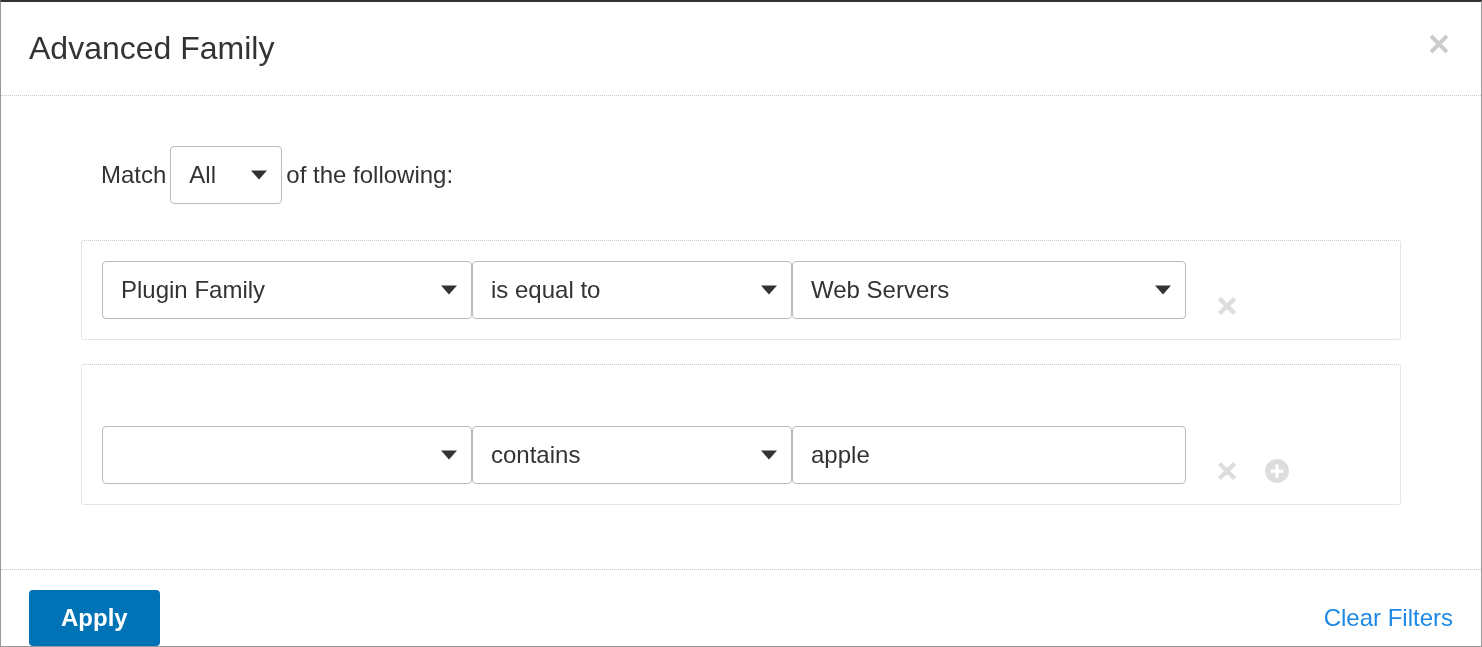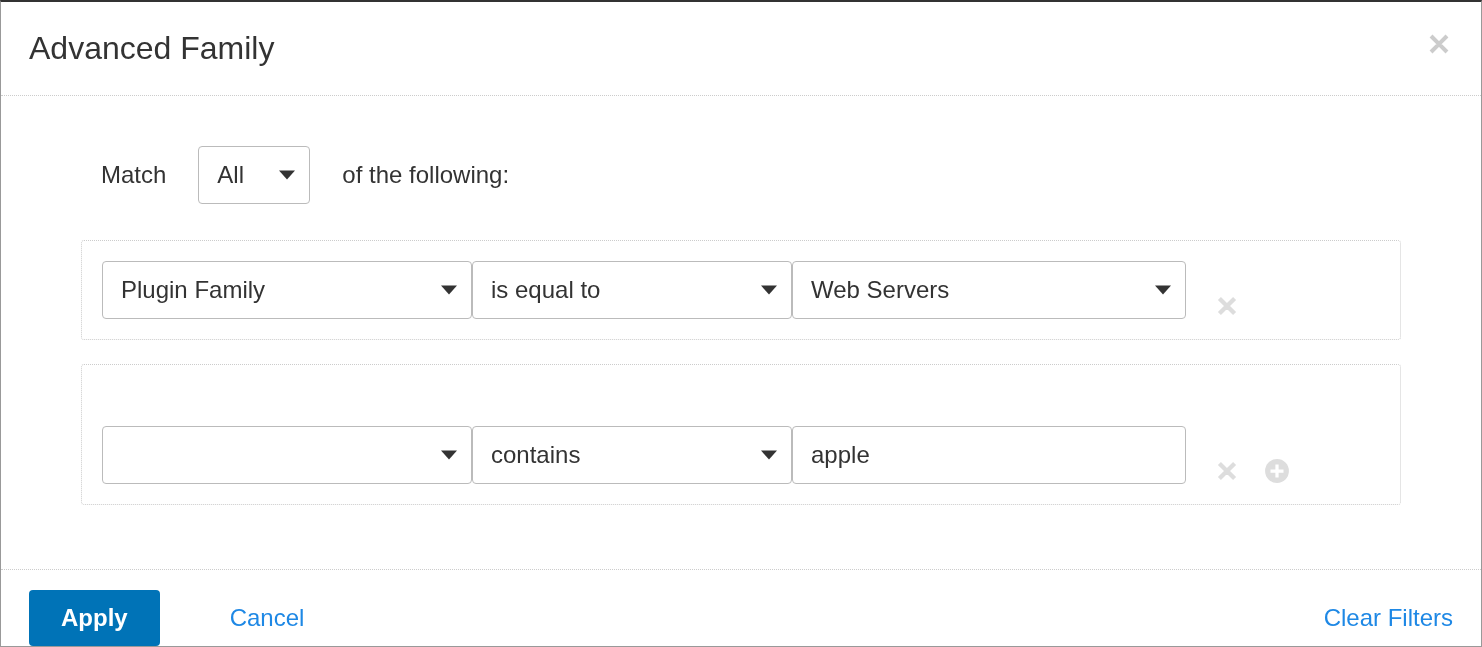--- a/index.html
+++ b/index.html
@@ -43,21 +43,21 @@
       width: 28px;
       height: 28px;
     }
     .modal-body {
       flex: 1;
       padding: 50px 80px 40px 80px;
     }
     .match-row {
       display: flex;
       align-items: center;
-      gap: 32px;
+      gap: 4px;
       margin-bottom: 36px;
       margin-left: 20px;
     }
     .match-label, .match-suffix {
       font-size: 24px;
       color: #333;
     }
     .select-box {
       position: relative;
       border: 1px solid #bbb;
@@ -233,17 +233,16 @@
               </svg>
             </div>
           </div>
         </div>
       </div>
 
   </div>
 
   <div class="modal-footer">
     <button class="btn-primary">Apply</button>
-    <button class="btn-link cancel-link">Cancel</button>
     <button class="btn-link clear-link">Clear Filters</button>
   </div>
 
 </div>
 
 </body></html>

